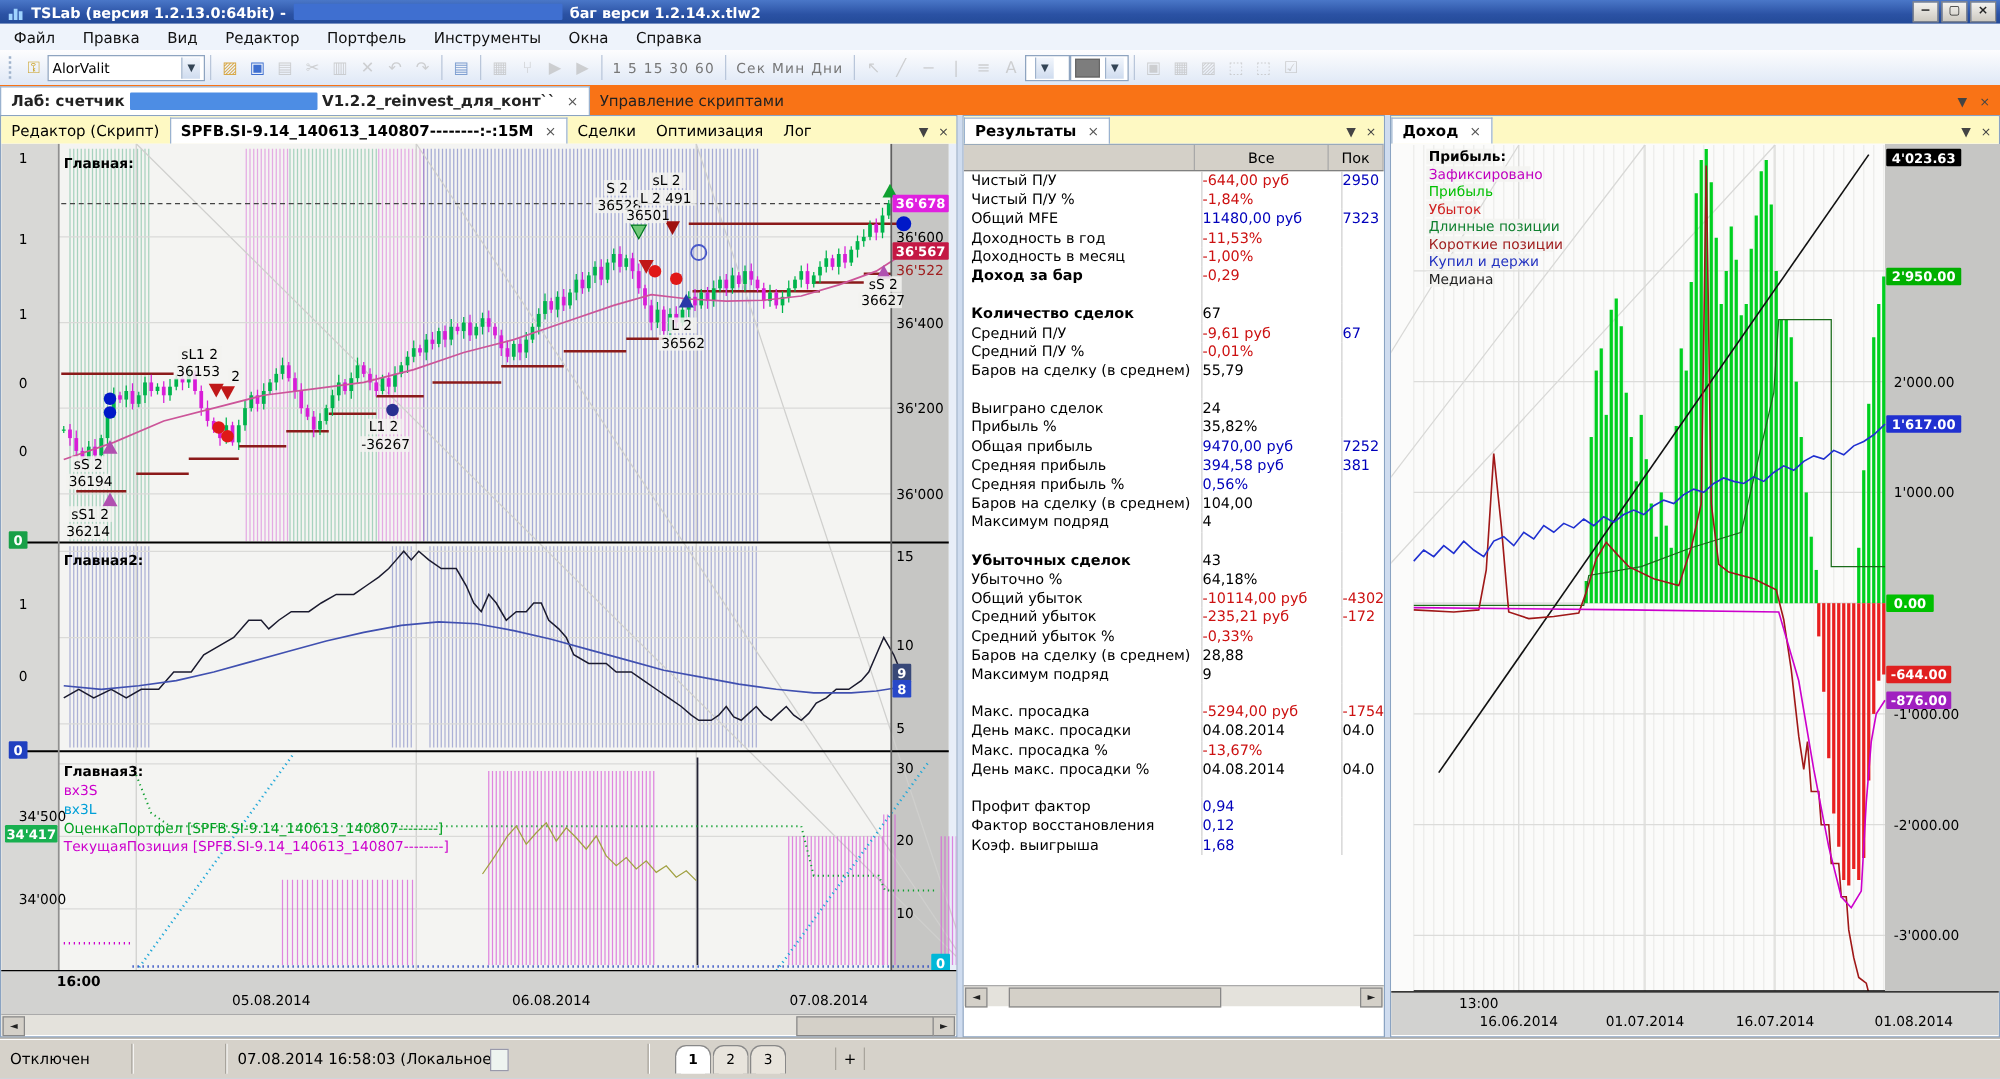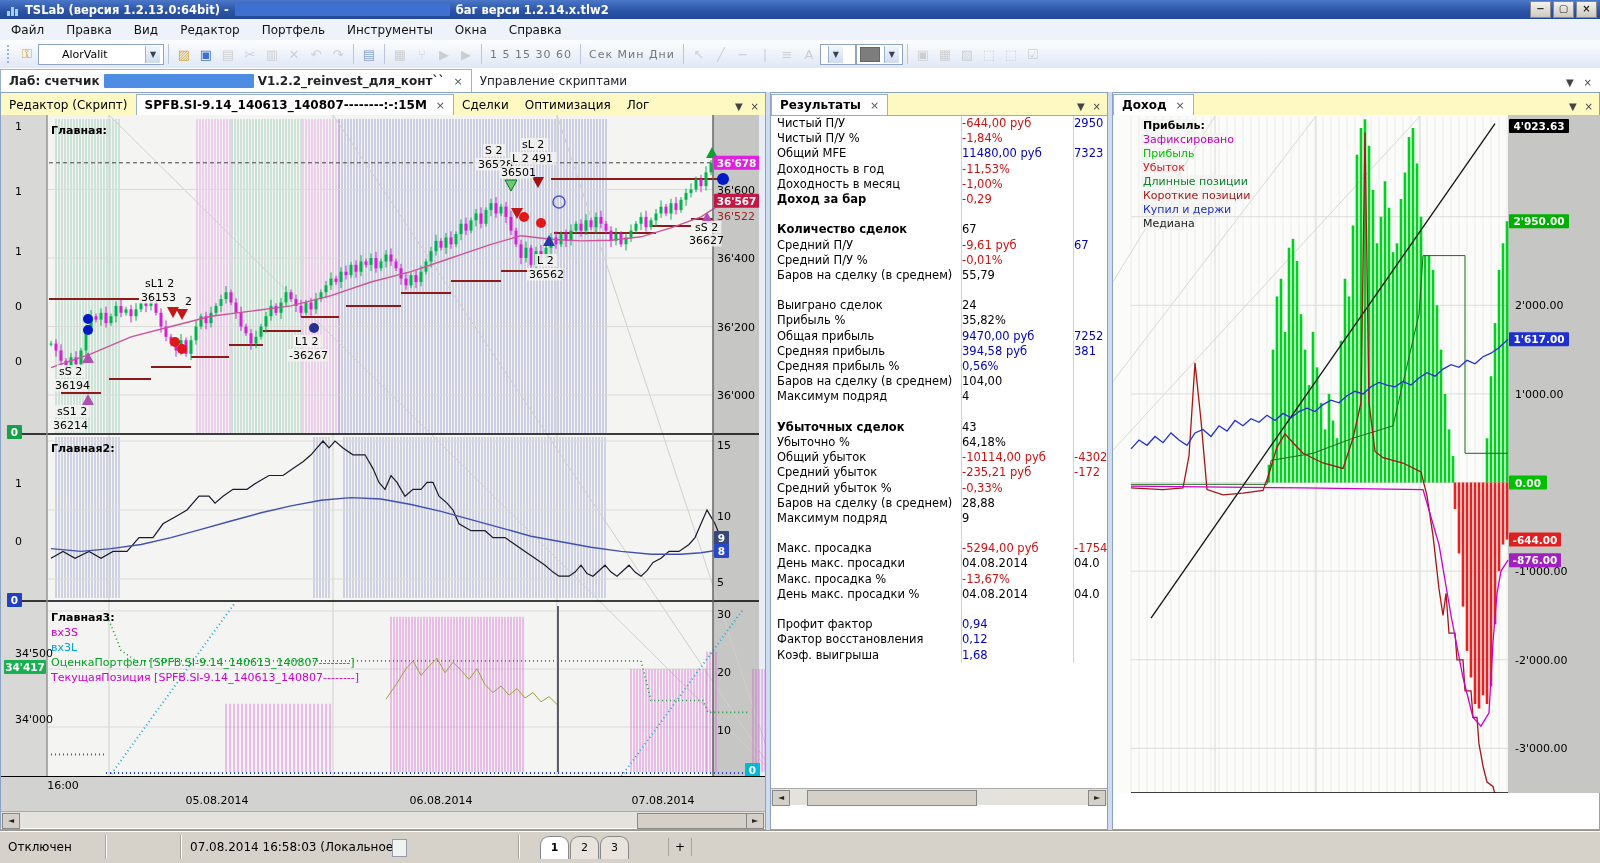--- a/index.html
+++ b/index.html
@@ -30,21 +30,21 @@
     font-size:13px;border-radius:2px}
   .tool.dis{color:#b2bccd;filter:grayscale(1);opacity:.65}
   .tool.en{color:#35517d}
   .combo{height:19px;background:#fff;border:1px solid #8ea4c0;display:inline-flex;align-items:center;
     font-size:11px;padding:0 3px;color:#000}
   .combo .dd{width:14px;height:17px;margin-left:4px;background:linear-gradient(180deg,#f2f6fc,#cfdcef);
     border-left:1px solid #9eb2cc;text-align:center;font-size:8px;line-height:17px;color:#345}
   .swatch{width:18px;height:13px;background:#7d7d7d;border:1px solid #666;display:inline-block}
   .tbtext{color:#777;letter-spacing:1px;margin:0 4px;font-size:11px}
   
-  .tabs1{position:absolute;top:68px;left:0;right:0;height:24px;background:#ffffff;
+  .tabs1{position:absolute;top:68px;left:0;right:0;height:24px;background:#f97316;
     display:flex;align-items:flex-end;font-size:12px;color:#000}
   .dtab{display:flex;align-items:center;height:22px;padding:0 8px;white-space:nowrap;color:#222}
   .dtab.active{background:#fff;border:1px solid #9ab2cf;border-bottom:none;font-weight:bold}
   .redact-tab{display:inline-block;width:150px;height:14px;background:#4d8de4;margin:0 4px;border-radius:1px}
   .closex{margin-left:9px;color:#555;font-size:11px;font-weight:normal}
   .strip-icons{margin-left:auto;display:flex;gap:10px;padding:0 8px 4px 0;color:#444;font-size:10px}
   
   .main{position:absolute;top:92px;bottom:33px;left:0;right:0;display:flex;background:#b9cbe4}
   .panel{background:#fff;border:1px solid #8aa3c2;position:relative}
   .splitter{width:4px;background:#cfdcef}
@@ -110,21 +110,21 @@
   <span class="mitem">Портфель</span>
   <span class="mitem">Инструменты</span>
   <span class="mitem">Окна</span>
   <span class="mitem">Справка</span>
 </div>
 
 <div class="toolbar" id="toolbar">
     <span class="grip"></span>
     <span class="tool en" style="color: rgb(202, 160, 32);">⚿</span>
     <span class="combo" style="width: 118px;">
-      <span style="flex: 1 1 0%; margin-left: 20px;">AlorValit</span>
+      <span style="flex: 1 1 0%;">AlorValit</span>
       <span class="dd">▼</span>
     </span>
     <span class="tsep"></span>
     <span class="tool en" style="color: rgb(216, 168, 70);">▨</span>
     <span class="tool en" style="color: rgb(63, 111, 208);">▣</span>
     <span class="tool dis">▤</span>
     <span class="tool dis">✂</span>
     <span class="tool dis">▥</span>
     <span class="tool dis">✕</span>
     <span class="tool dis">↶</span>
@@ -1067,21 +1067,21 @@
             <rect x="713" y="530" width="15" height="14" fill="#384878" rx="1"></rect>
             <text x="720.5" y="541" font-size="10.5" fill="#fff" font-weight="bold" text-anchor="middle">9</text>
             <rect x="713" y="543" width="15" height="14" fill="#2848c8" rx="1"></rect>
             <text x="720.5" y="554" font-size="10.5" fill="#fff" font-weight="bold" text-anchor="middle">8</text>
             <rect x="744" y="762" width="15" height="14" fill="#00b8d8" rx="1"></rect>
             <text x="751.5" y="773" font-size="10.5" fill="#fff" font-weight="bold" text-anchor="middle">0</text>
           </g>
         </svg>
       </div>
     <div class="xband" id="xband-left" style="height:34px">
-        <span style="left: 62px; top: 2px;">16:00</span>
+        <span style="left: 62px; top: 2px; font-weight: bold;">16:00</span>
         <span style="left: 216px; top: 17px;">05.08.2014</span>
         <span style="left: 440px; top: 17px;">06.08.2014</span>
         <span style="left: 662px; top: 17px;">07.08.2014</span>
       </div>
     <div class="hscroll">
       <span class="sarrow" style="left:1px">◄</span>
       <span class="sarrow" style="right:1px">►</span>
       <span class="sthumb" style="left:636px;width:108px"></span>
     </div>
   </div>
@@ -1093,20 +1093,25 @@
       <span class="ptab active">
         <span>Результаты</span>
         <span class="closex">×</span>
       </span>
       <span class="pticons">
         <span>▼</span>
         <span>×</span>
       </span>
     </div>
     <div class="rt" style="height:672px">
+      <div class="rt-head">
+        <div style="flex:0 0 184px"></div>
+        <div style="flex:0 0 106px">Все</div>
+        <div style="flex:1">Пок</div>
+      </div>
       <div id="results-body">
           <div class="rt-row">
             <div class="c-l">Чистый П/У</div>
             <div class="c-1 vr">-644,00 руб</div>
             <div class="c-2 vb">2950</div>
           </div>
           <div class="rt-row">
             <div class="c-l">Чистый П/У %</div>
             <div class="c-1 vr">-1,84%</div>
             <div class="c-2 vk"></div>
@@ -1503,20 +1508,27 @@
             <text x="1525" y="488.5348080702266" font-size="10.5" fill="#fff" font-weight="bold" text-anchor="middle">0.00</text>
             <rect x="1506" y="534.5998007254225" width="52" height="14" fill="#e02020" rx="1"></rect>
             <text x="1532" y="545.5998007254225" font-size="10.5" fill="#fff" font-weight="bold" text-anchor="middle">-644.00</text>
             <rect x="1506" y="555.1573757192198" width="52" height="14" fill="#a020c0" rx="1"></rect>
             <text x="1532" y="566.1573757192198" font-size="10.5" fill="#fff" font-weight="bold" text-anchor="middle">-876.00</text>
             <rect x="1506" y="796" width="62" height="14" fill="#b01010" rx="1"></rect>
             <text x="1537" y="807" font-size="10.5" fill="#fff" font-weight="bold" text-anchor="middle">-3'594.00</text>
           </g>
         </svg>
       </div>
+    <div class="xband" id="xband-right" style="height:34px">
+        <span style="left: 70px; top: 2px;">13:00</span>
+        <span style="left: 102px; top: 17px;">16.06.2014</span>
+        <span style="left: 203px; top: 17px;">01.07.2014</span>
+        <span style="left: 307px; top: 17px;">16.07.2014</span>
+        <span style="left: 418px; top: 17px;">01.08.2014</span>
+      </div>
   </div>
 </div>
 
 <div class="status">
   <span class="cell" style="left:8px">Отключен</span>
   <span class="vsep" style="left:105px"></span>
   <span class="vsep" style="left:180px"></span>
   <span class="cell" style="left:190px">07.08.2014 16:58:03 (Локальное)</span>
   <span class="ind" style="left:392px"></span>
   <span class="vsep" style="left:518px"></span>

